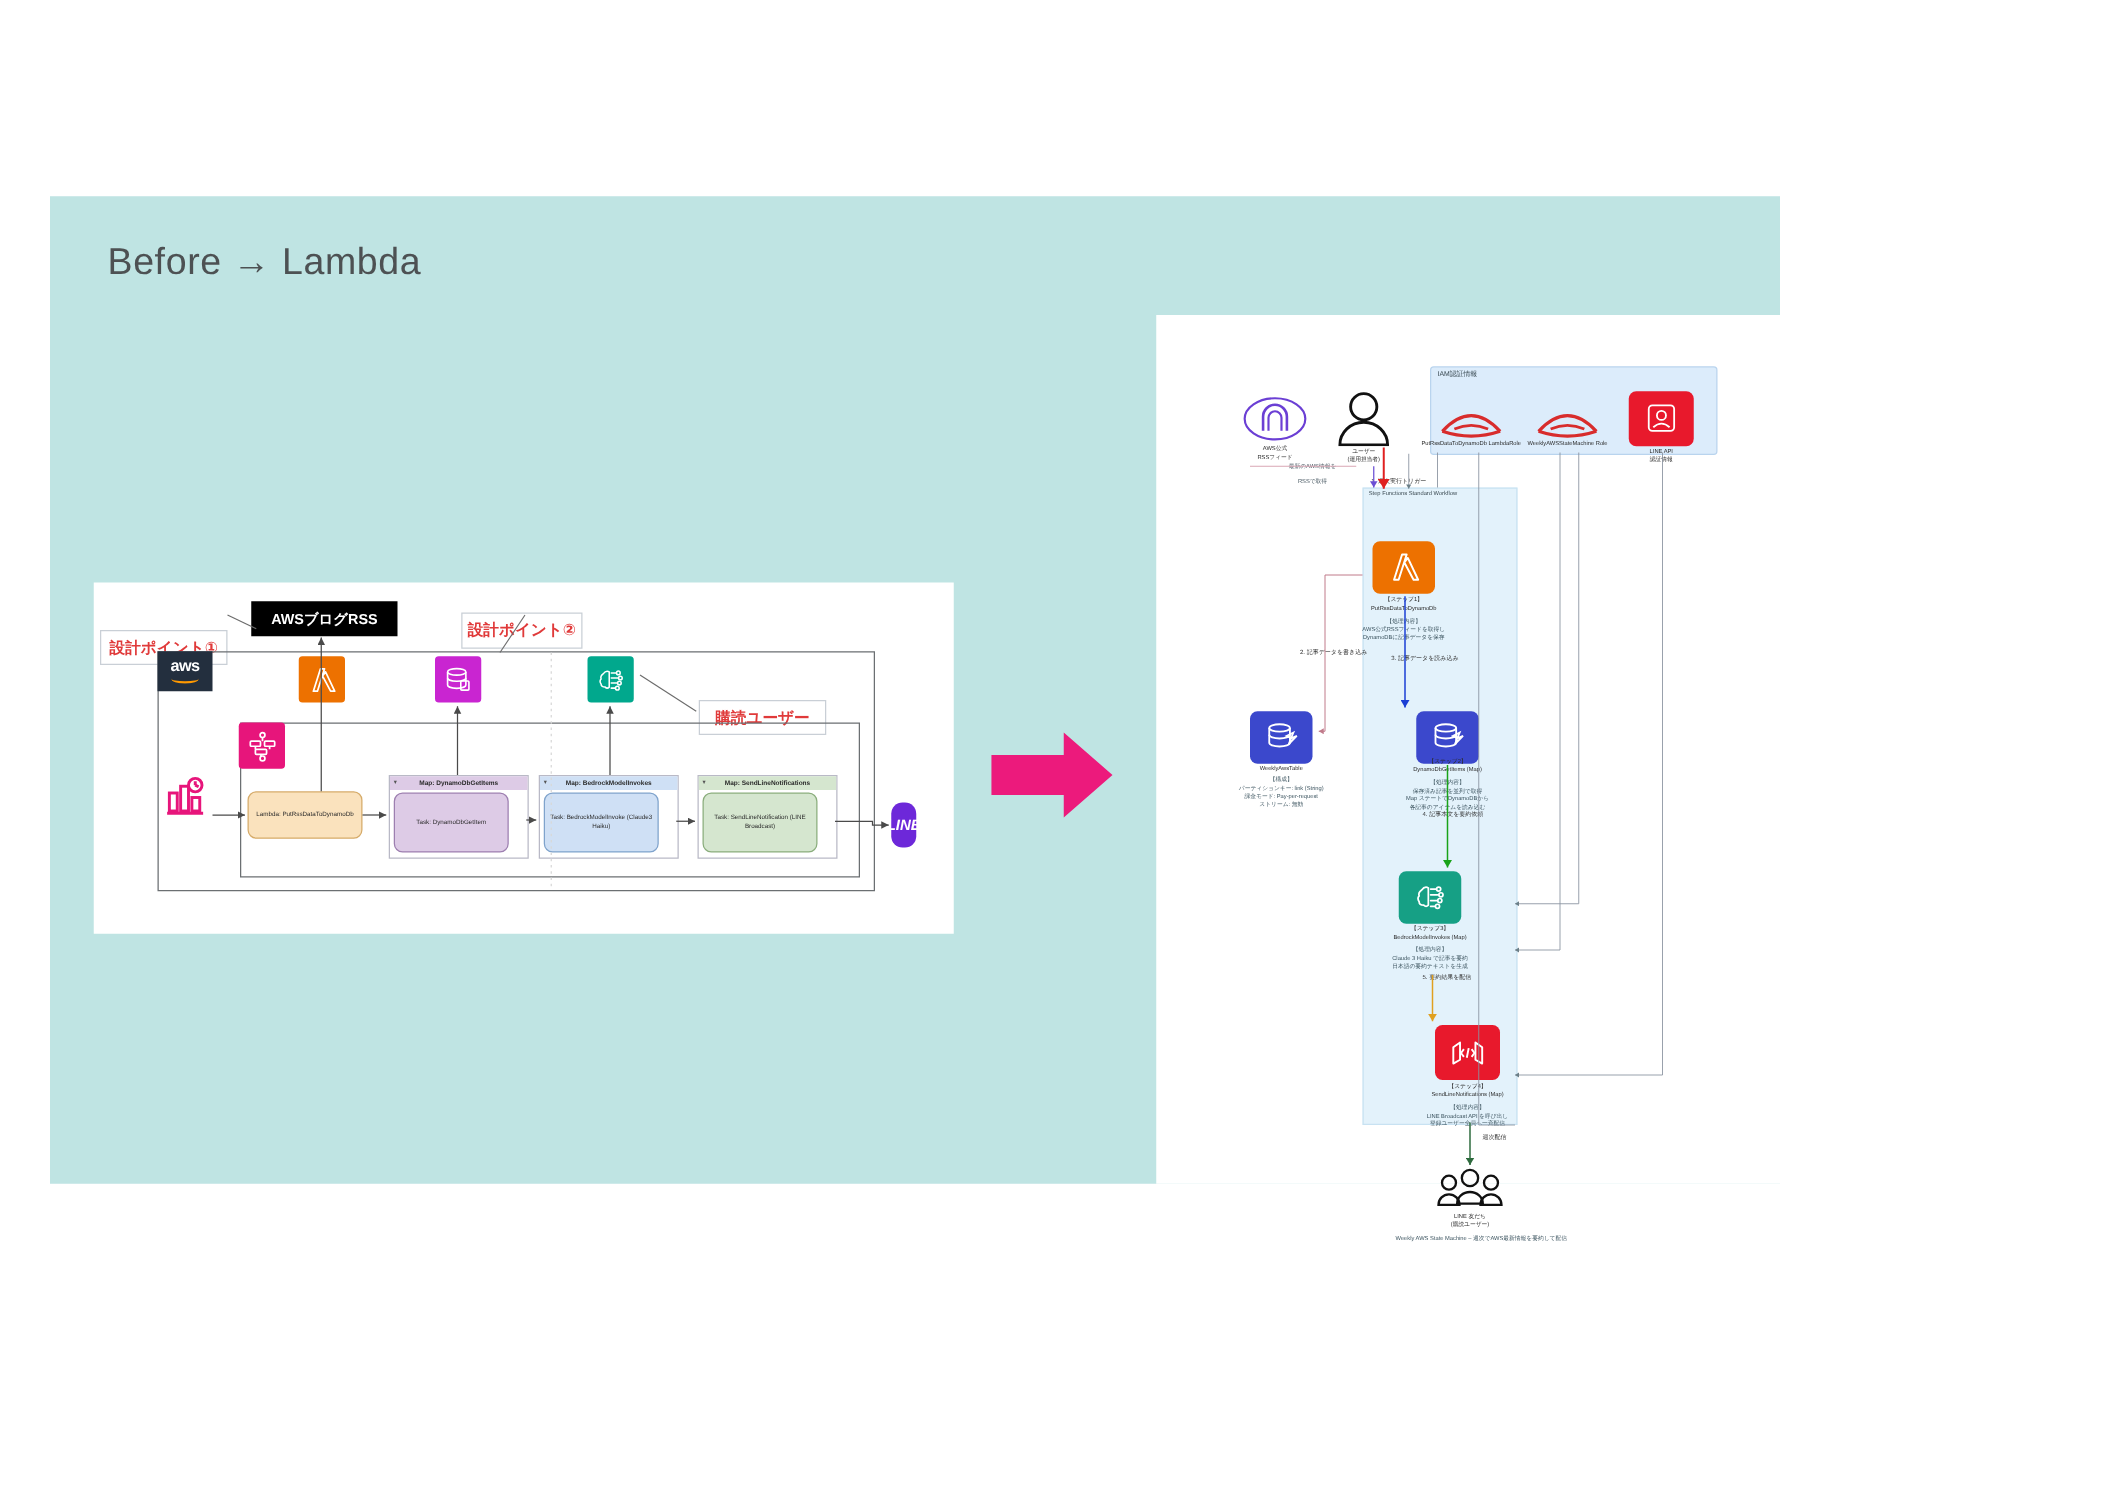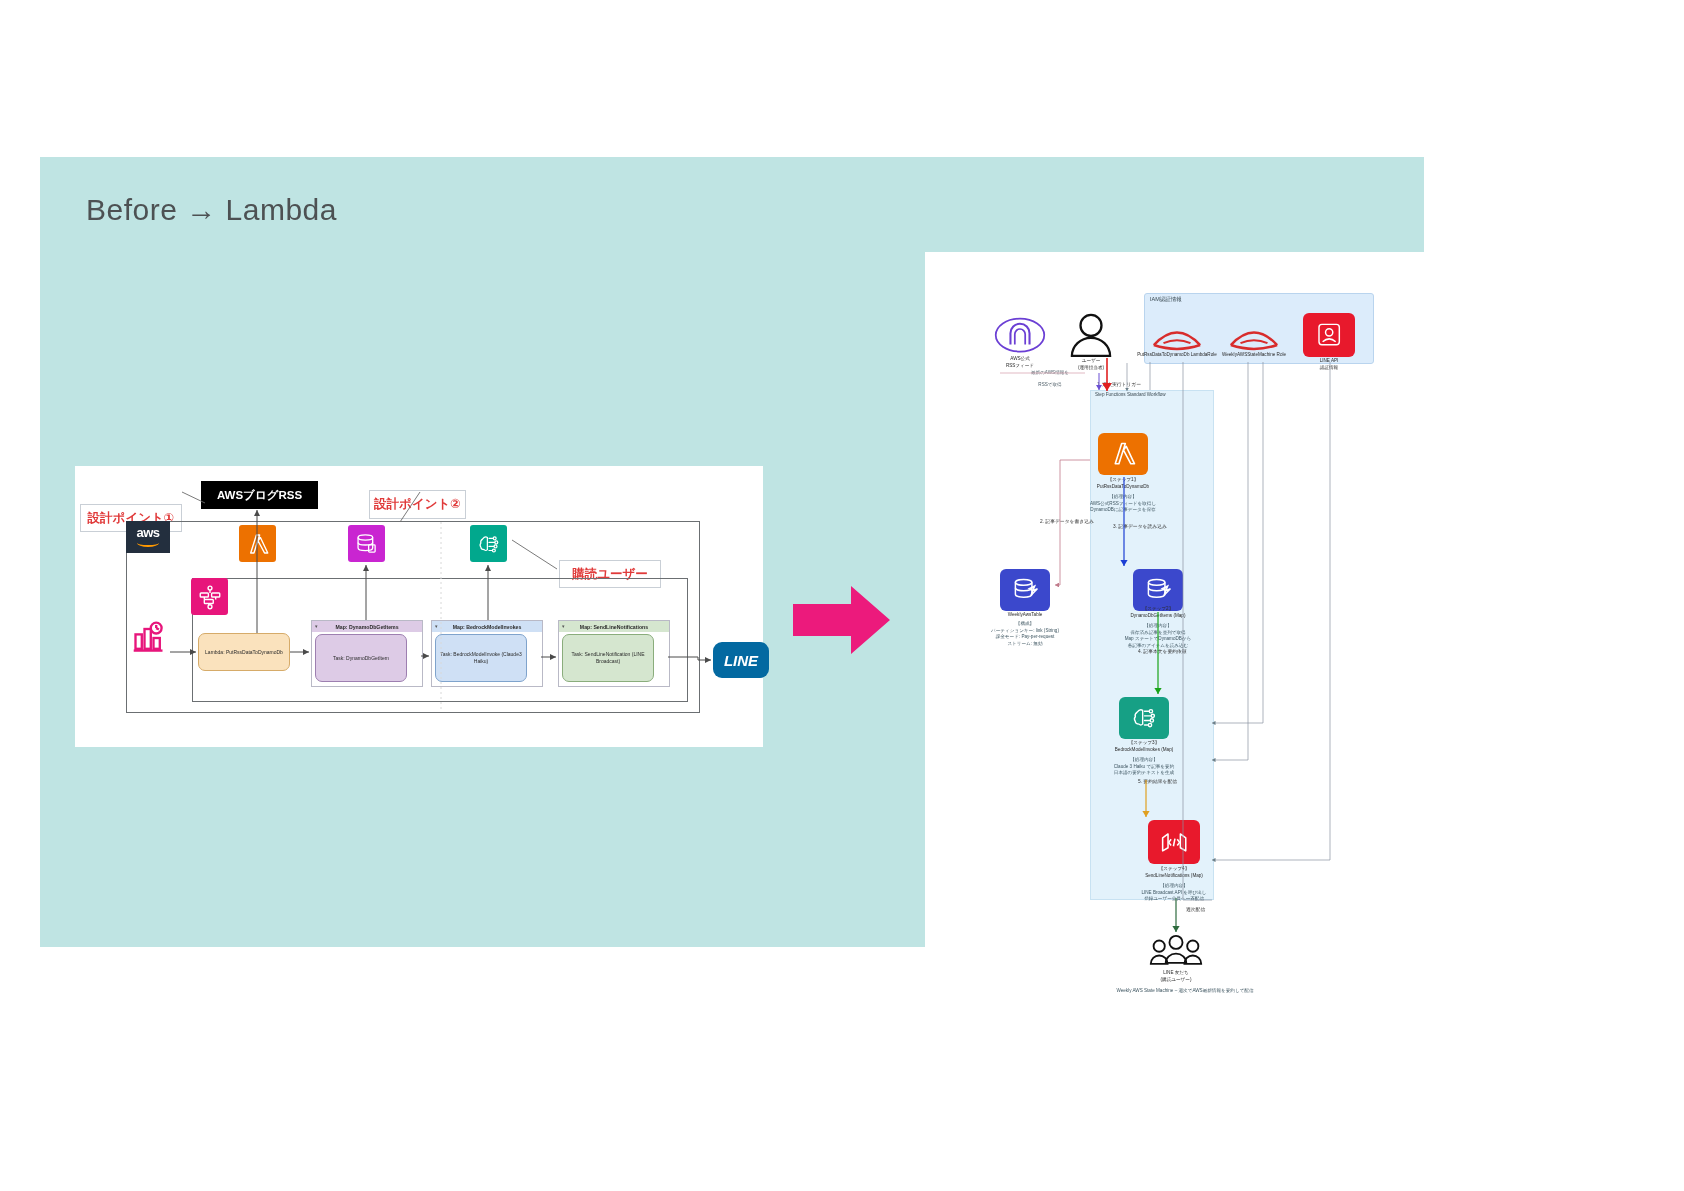--- a/index.html
+++ b/index.html
@@ -38,23 +38,23 @@
   .svc{position:absolute;border-radius:3px;display:flex;align-items:center;justify-content:center;}
   #ic-lambda{left:239px;top:525px;width:37px;height:37px;background:#ed7100;}
   #ic-ddb{left:348px;top:525px;width:37px;height:37px;background:#c925d1;}
   #ic-bedrock{left:470px;top:525px;width:37px;height:37px;background:#01a88d;}
   #ic-sfn{left:191px;top:578px;width:37px;height:37px;background:#e7157b;}
   #ic-cw{position:absolute;left:131px;top:620px;width:36px;height:36px;}
 
   .svc svg{width:26px;height:26px;}
 
   
-  #line-circle{position:absolute;left:713px;top:642px;width:56px;height:36px;border-radius:9px;
-     background:#0369a1;color:#fff;display:flex;align-items:center;justify-content:center;
-     font-size:15px;font-weight:700;font-style:italic;}
+  #line-circle{position:absolute;left:713px;top:642px;width:20px;height:36px;border-radius:9px;
+     background:#6d28d9;color:#fff;display:flex;align-items:center;justify-content:center;
+     font-size:12px;font-weight:700;font-style:italic;}
 
   
   #task-lambda{position:absolute;left:198px;top:633px;width:92px;height:38px;background:#fae2bd;
      border:1px solid #d6ab69;border-radius:7px;display:flex;align-items:center;justify-content:center;
      text-align:center;font-size:5px;color:#2b2b2b;padding:0 3px;box-sizing:border-box;line-height:1.3;}
 
   
   .map-group{position:absolute;border:1px solid #b9b9c6;background:#ffffff;}
   .map-hdr{position:absolute;left:0;top:0;width:100%;height:11px;display:flex;align-items:center;
      justify-content:center;font-size:5.2px;font-weight:700;color:#2b2b2b;}

